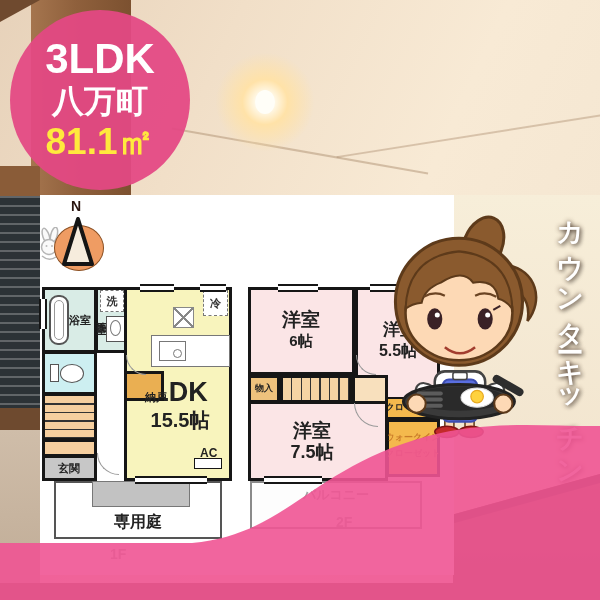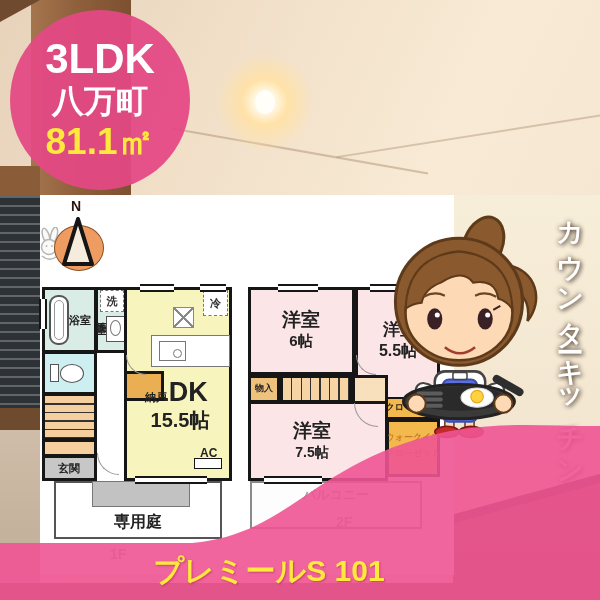--- a/index.html
+++ b/index.html
@@ -187,21 +187,21 @@
     <div class="room" style="left:312px;top:180px;width:36px;height:34px;background:#f8e0bd;"></div>
 
     <div class="room thin" style="left:346px;top:202px;width:54px;height:22px;background:#f4b94d;border-color:#161616;"></div>
     <div class="lbl center" style="left:373px;top:213px;font-size:9px;">クローゼット</div>
     <div class="room" style="left:346px;top:224px;width:54px;height:58px;background:#f4b94d;"></div>
     <div class="lbl center" style="left:373px;top:243px;font-size:9px;color:#c87a28;">ウォークイン</div>
     <div class="lbl center" style="left:373px;top:259px;font-size:9px;color:#c87a28;">クローゼット</div>
 
     <div class="room" style="left:208px;top:206px;width:140px;height:80px;background:#fbe5e6;"></div>
     <div class="lbl center" style="left:272px;top:236px;font-size:19px;">洋室</div>
-    <div class="lbl center" style="left:272px;top:258px;font-size:14px;">7.5帖</div>
+    <div class="lbl center" style="left:272px;top:258px;font-size:18px;">7.5帖</div>
 
     <div class="room thin" style="left:210px;top:286px;width:172px;height:48px;background:#fdfdfd;border-color:#8a8a8a;"></div>
     <div class="lbl center faint" style="left:296px;top:300px;font-size:13px;">バルコニー</div>
     <div class="lbl faint" style="left:296px;top:320px;font-size:14px;">2F</div>
 
     <div class="winh" style="left:100px;top:89px;width:34px;"></div>
     <div class="winh" style="left:160px;top:89px;width:26px;"></div>
     <div class="winh" style="left:95px;top:281px;width:72px;"></div>
     <div class="winh" style="left:238px;top:89px;width:40px;"></div>
     <div class="winh" style="left:330px;top:89px;width:36px;"></div>
@@ -255,15 +255,14 @@
     <ellipse cx="98" cy="190" rx="16" ry="9.5" fill="#ffffff" stroke="#dcdcdc"></ellipse>
     <circle cx="98" cy="189" r="6.2" fill="#ffd23e" stroke="#e8a91f" stroke-width="1.2"></circle>
     <circle cx="38" cy="196" r="9" fill="#fdd9b5" stroke="#5d3a1a" stroke-width="2"></circle>
     <circle cx="124" cy="196" r="9" fill="#fdd9b5" stroke="#5d3a1a" stroke-width="2"></circle>
   </svg>
 
   <svg id="pink-sweep" width="600" height="600" viewBox="0 0 600 600">
     <path d="M0,543 L192,543 C288,534 310,468 428,436 C492,419 552,427 600,426 L600,600 L0,600 Z" fill="#ef5494" fill-opacity="0.9"></path>
   </svg>
 
-  <div id="footer-name">プレミールS 101</div>
 
 </div>
 
 </body></html>

